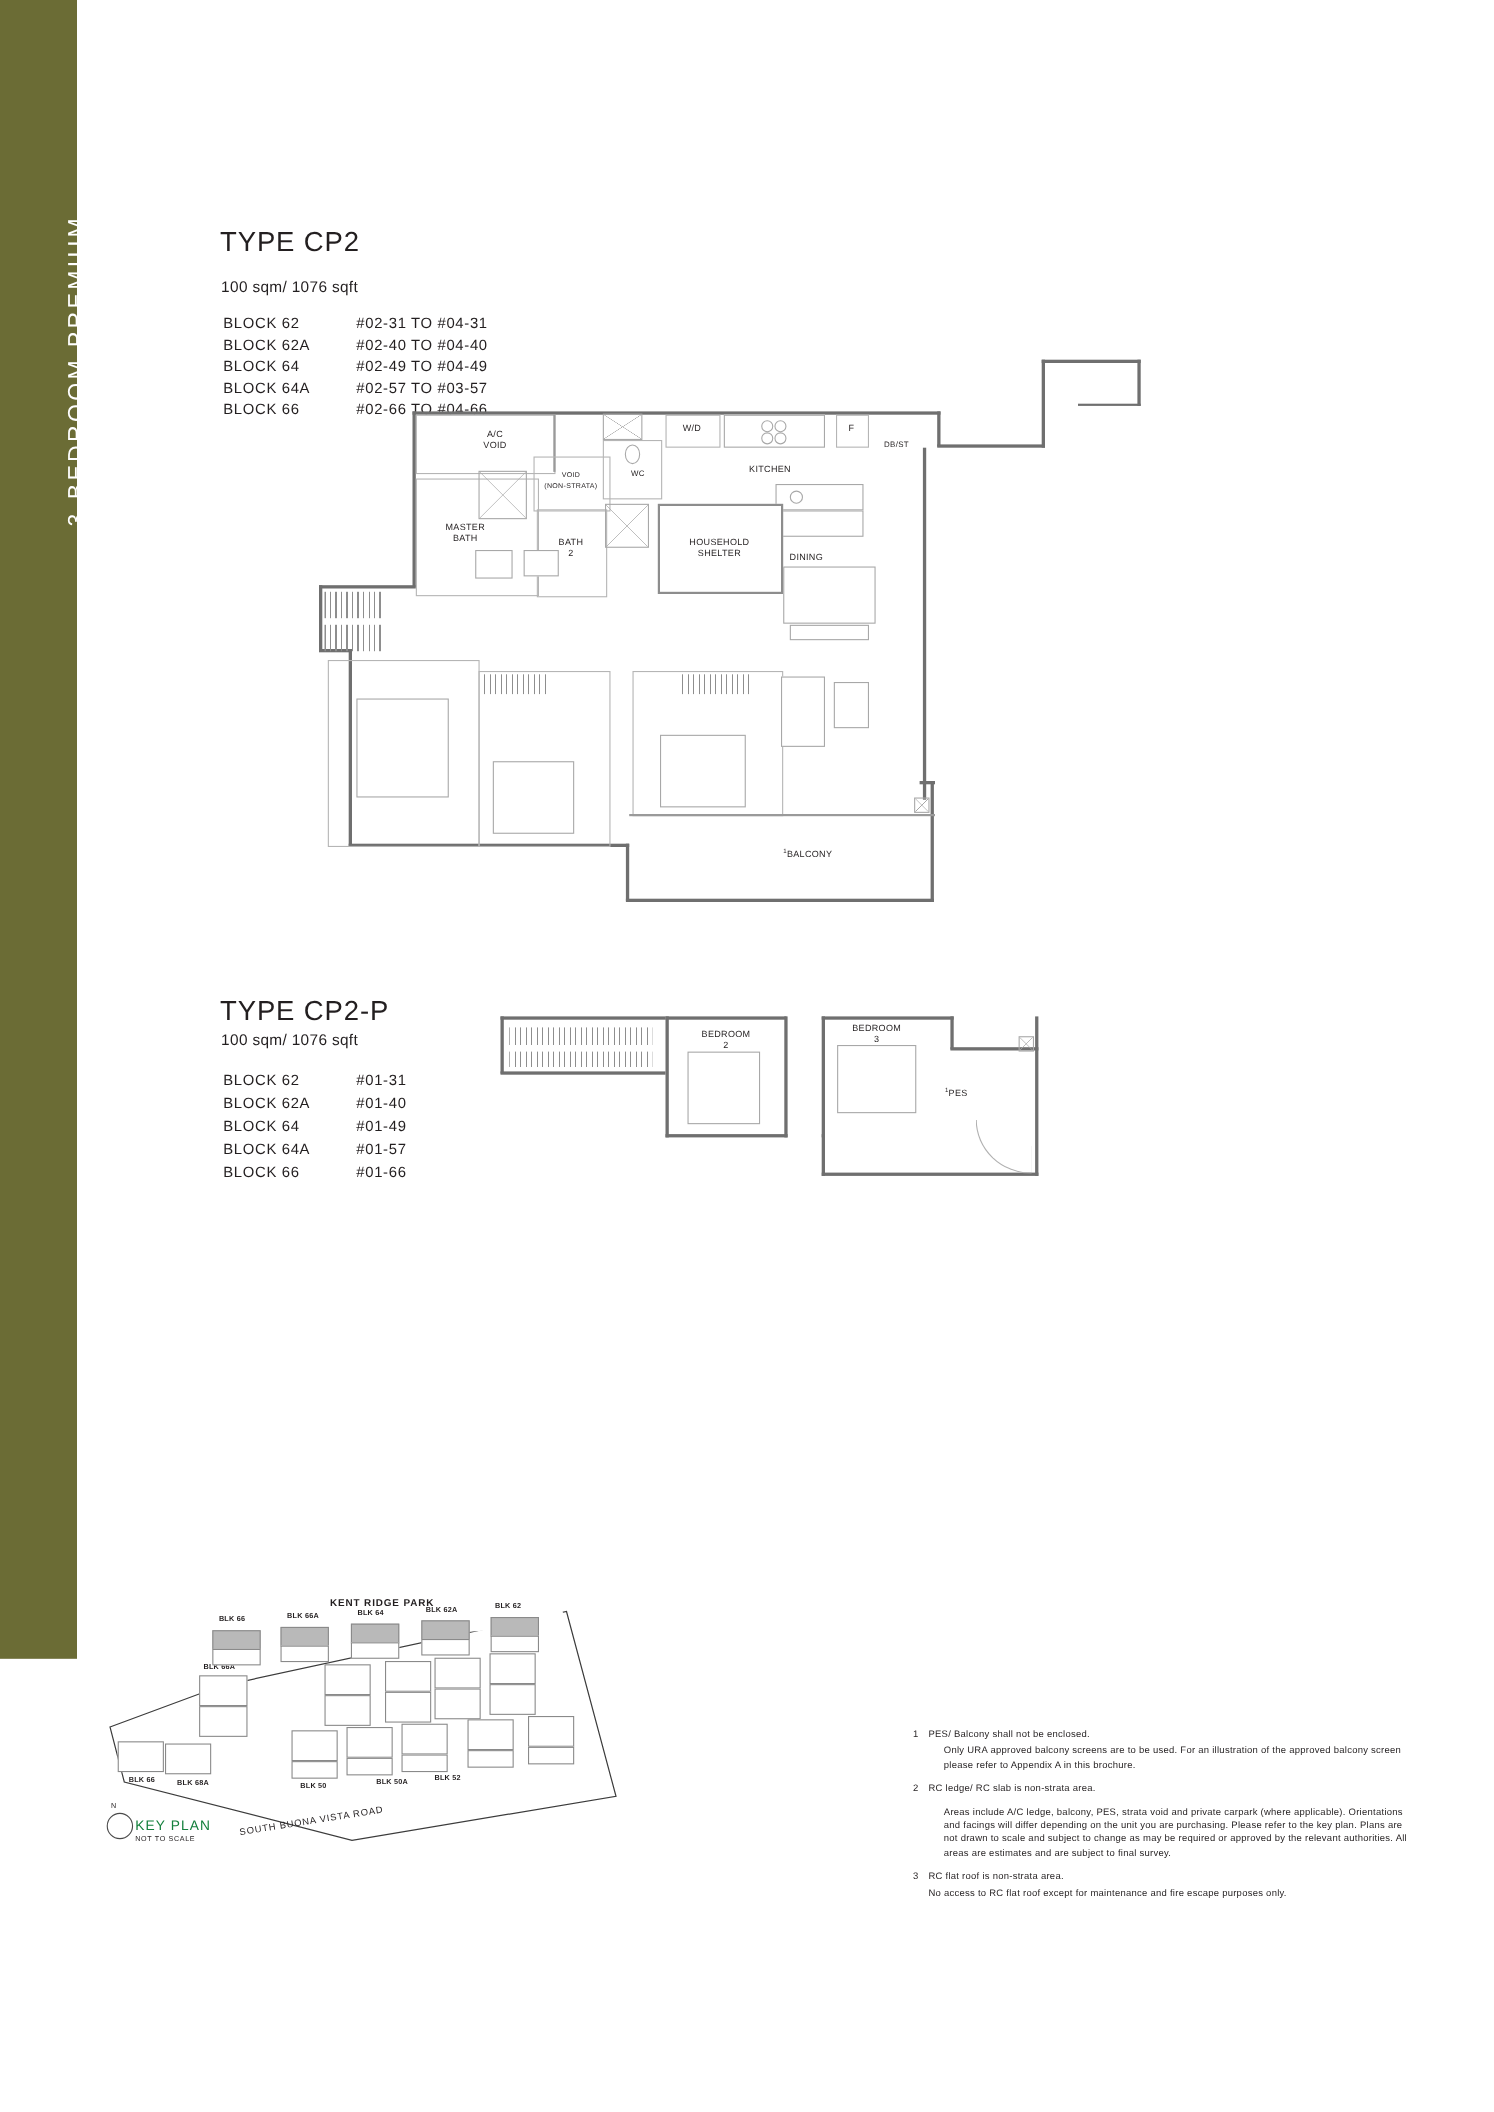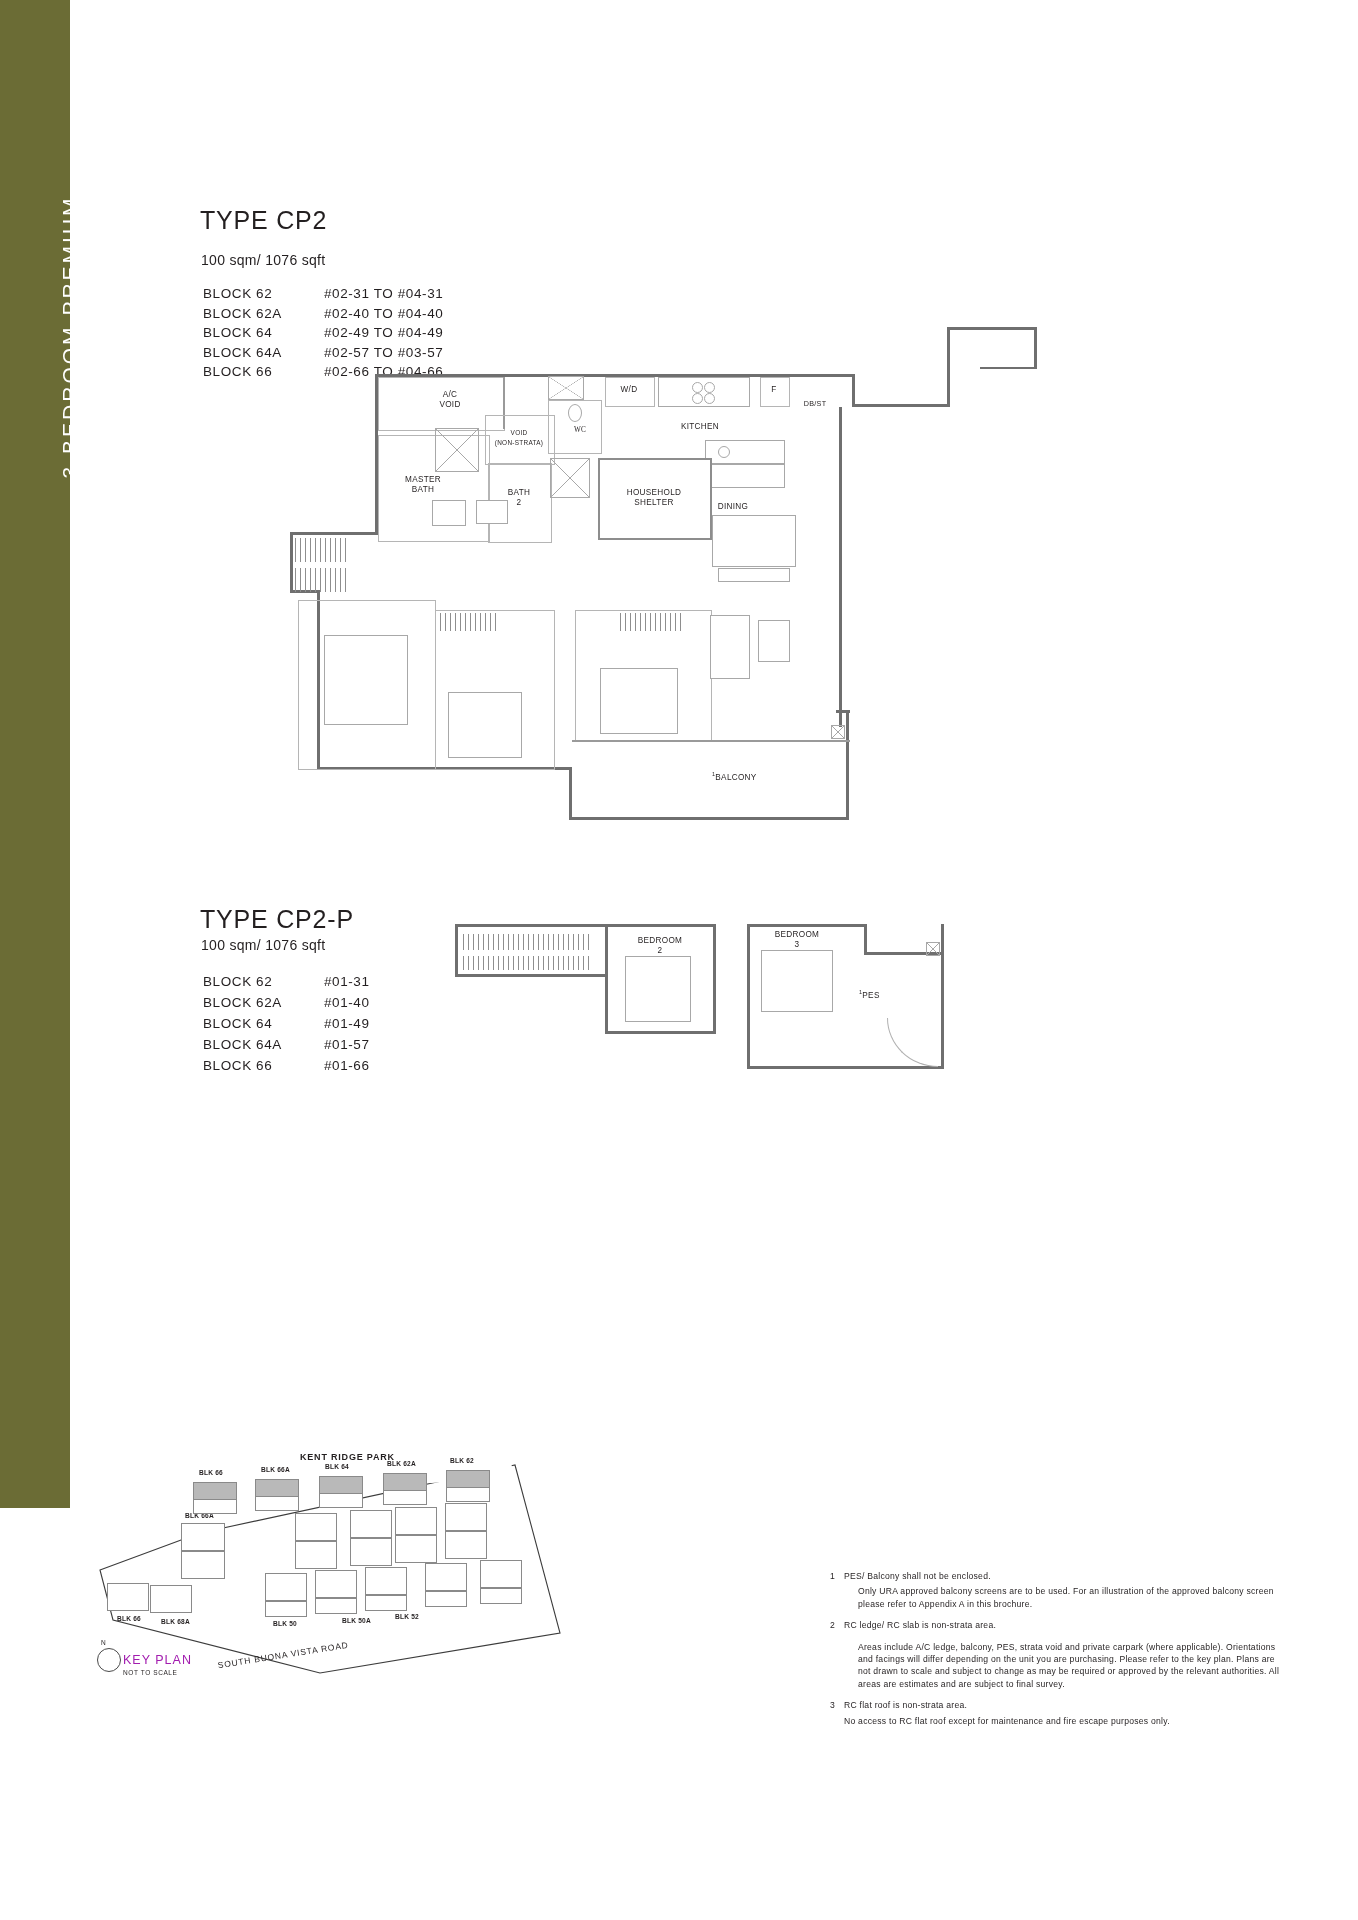--- a/index.html
+++ b/index.html
@@ -35,21 +35,21 @@
   .xbox{position:absolute;border:1px solid #a8a8a8;background:
      linear-gradient(to top right,transparent calc(50% - 0.5px),#a8a8a8,transparent calc(50% + 0.5px)),
      linear-gradient(to top left,transparent calc(50% - 0.5px),#a8a8a8,transparent calc(50% + 0.5px));}
 
   
   .keyplan{position:absolute;left:95px;top:1455px;width:520px;height:265px;}
   .kp-bldg{position:absolute;border:1px solid #8a8a8a;background:#ffffff;}
   .kp-bldg.hl{background:#b9b9b9;}
   .kp-lbl{position:absolute;font-size:6.6px;font-weight:bold;letter-spacing:.2px;color:#231f20;}
   .kp-road{position:absolute;font-size:8.5px;letter-spacing:.8px;color:#231f20;}
-  .kp-title{position:absolute;font-size:12.5px;letter-spacing:1px;color:#a21caf;}
+  .kp-title{position:absolute;font-size:12.5px;letter-spacing:1px;color:#15803d;}
   .kp-sub{position:absolute;font-size:6.5px;letter-spacing:.6px;color:#231f20;}
 
   
   .notes{position:absolute;left:830px;top:1570px;width:450px;font-size:8.6px;line-height:12.4px;color:#231f20;letter-spacing:.25px;}
   .note-row{position:relative;margin-bottom:9px;padding-left:14px;}
   .note-num{position:absolute;left:0;top:0;}
 </style>
 </head>
 <body>
 
@@ -120,21 +120,21 @@
   <div class="room" style="left:480px;top:67px;width:28px;height:28px;"></div>
   <div class="lbl" style="left:482px;top:75px;width:24px;">F</div>
   <div class="lbl sm" style="left:512px;top:62px;width:46px;margin-top:27px;">DB/ST</div>
   <div class="lbl" style="left:390px;top:112px;width:60px;">KITCHEN</div>
   <div class="furn" style="left:425px;top:130px;width:78px;height:22px;"></div>
   <div class="furn" style="left:425px;top:154px;width:78px;height:22px;"></div>
   <div class="circ" style="left:438px;top:136px;width:10px;height:10px;"></div>
 
   <div class="xbox" style="left:268px;top:66px;width:34px;height:22px;"></div>
   <div class="room" style="left:268px;top:90px;width:52px;height:52px;"></div>
-  <div class="lbl sm" style="left:285px;top:116px;width:30px;font-family:Liberation Serif, serif;">WC</div>
+  <div class="lbl sm" style="left:285px;top:116px;width:30px;">WC</div>
   <div class="circ" style="left:288px;top:94px;width:12px;height:16px;"></div>
   <div class="room" style="left:205px;top:105px;width:68px;height:48px;"></div>
   <div class="lbl xs" style="left:207px;top:118px;width:64px;white-space:pre-line;">VOID
 (NON-STRATA)</div>
 
   <div class="room" style="left:98px;top:125px;width:110px;height:105px;"></div>
   <div class="lbl" style="left:108px;top:165px;width:70px;white-space:pre-line;">MASTER
 BATH</div>
   <div class="xbox" style="left:155px;top:118px;width:42px;height:42px;"></div>
   <div class="furn" style="left:152px;top:190px;width:32px;height:24px;"></div>

